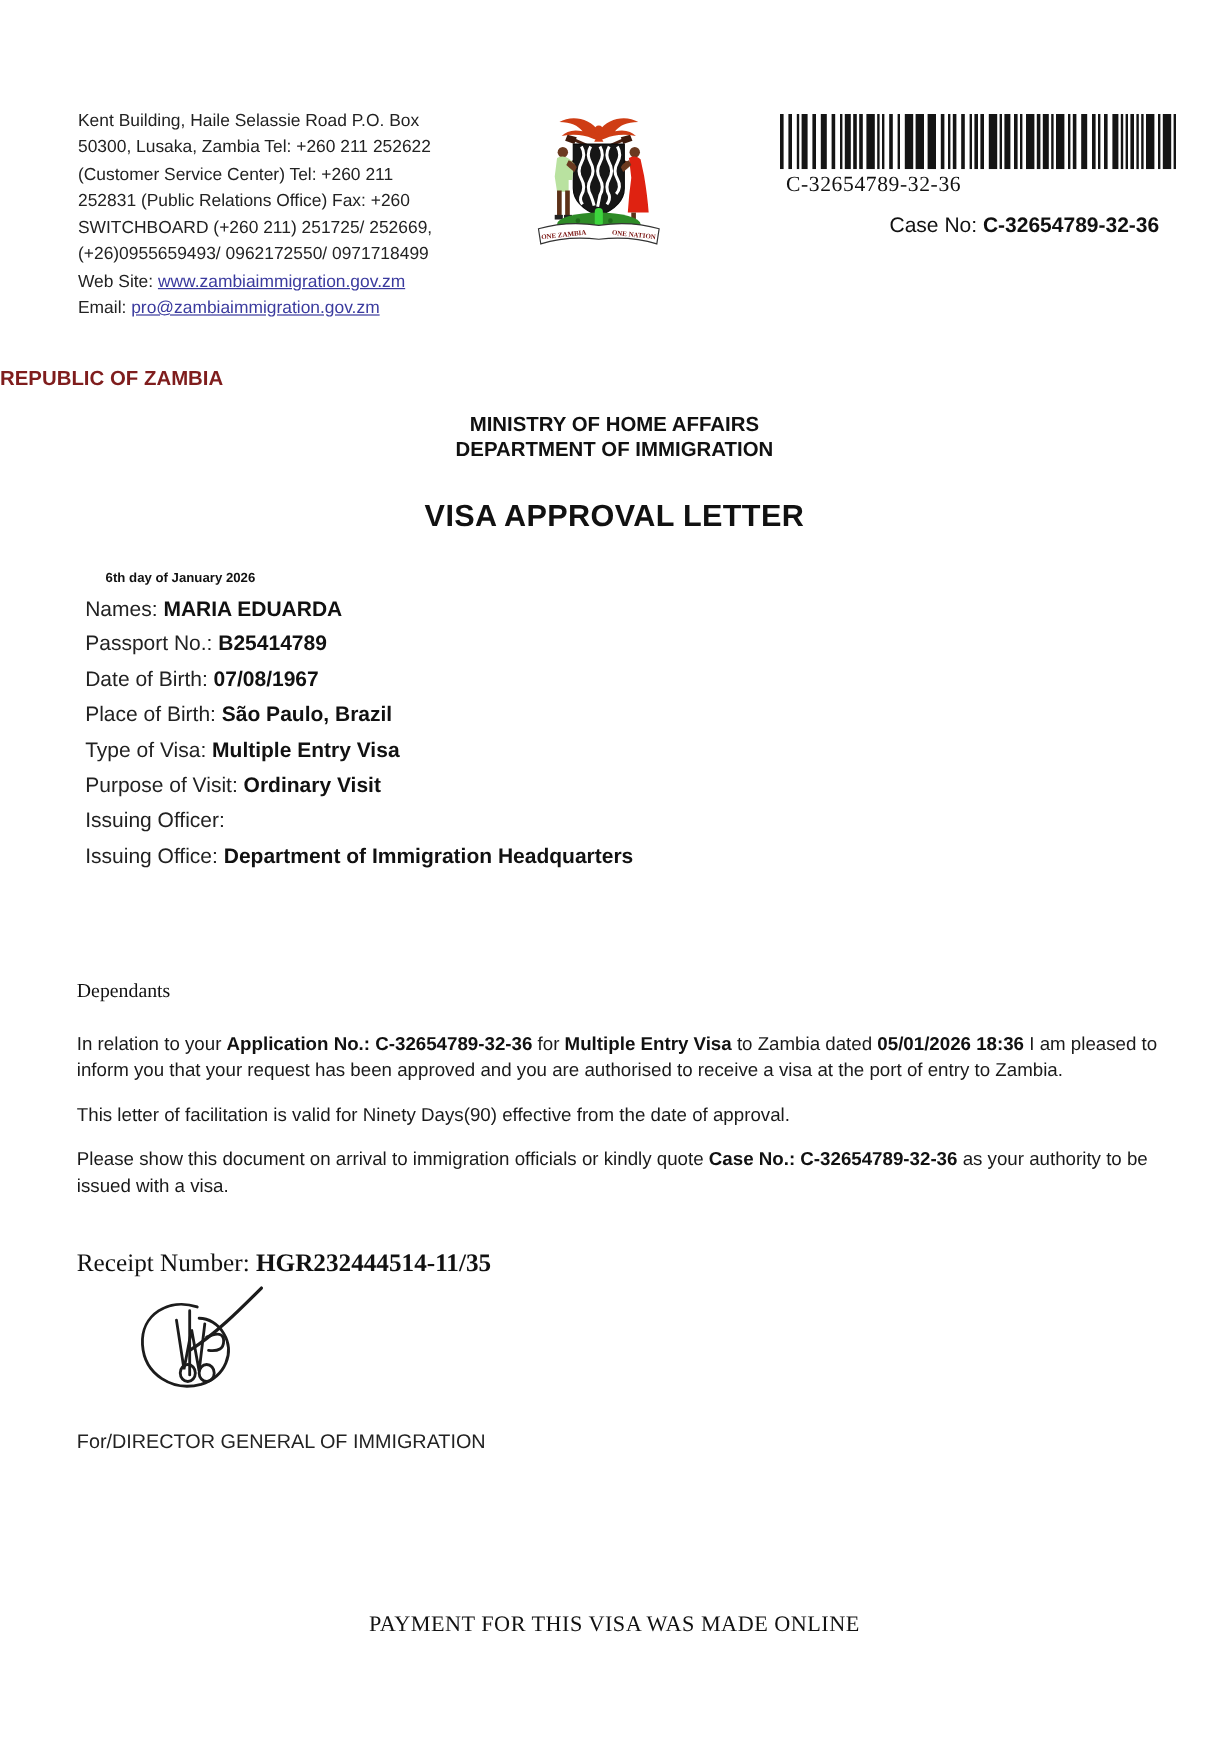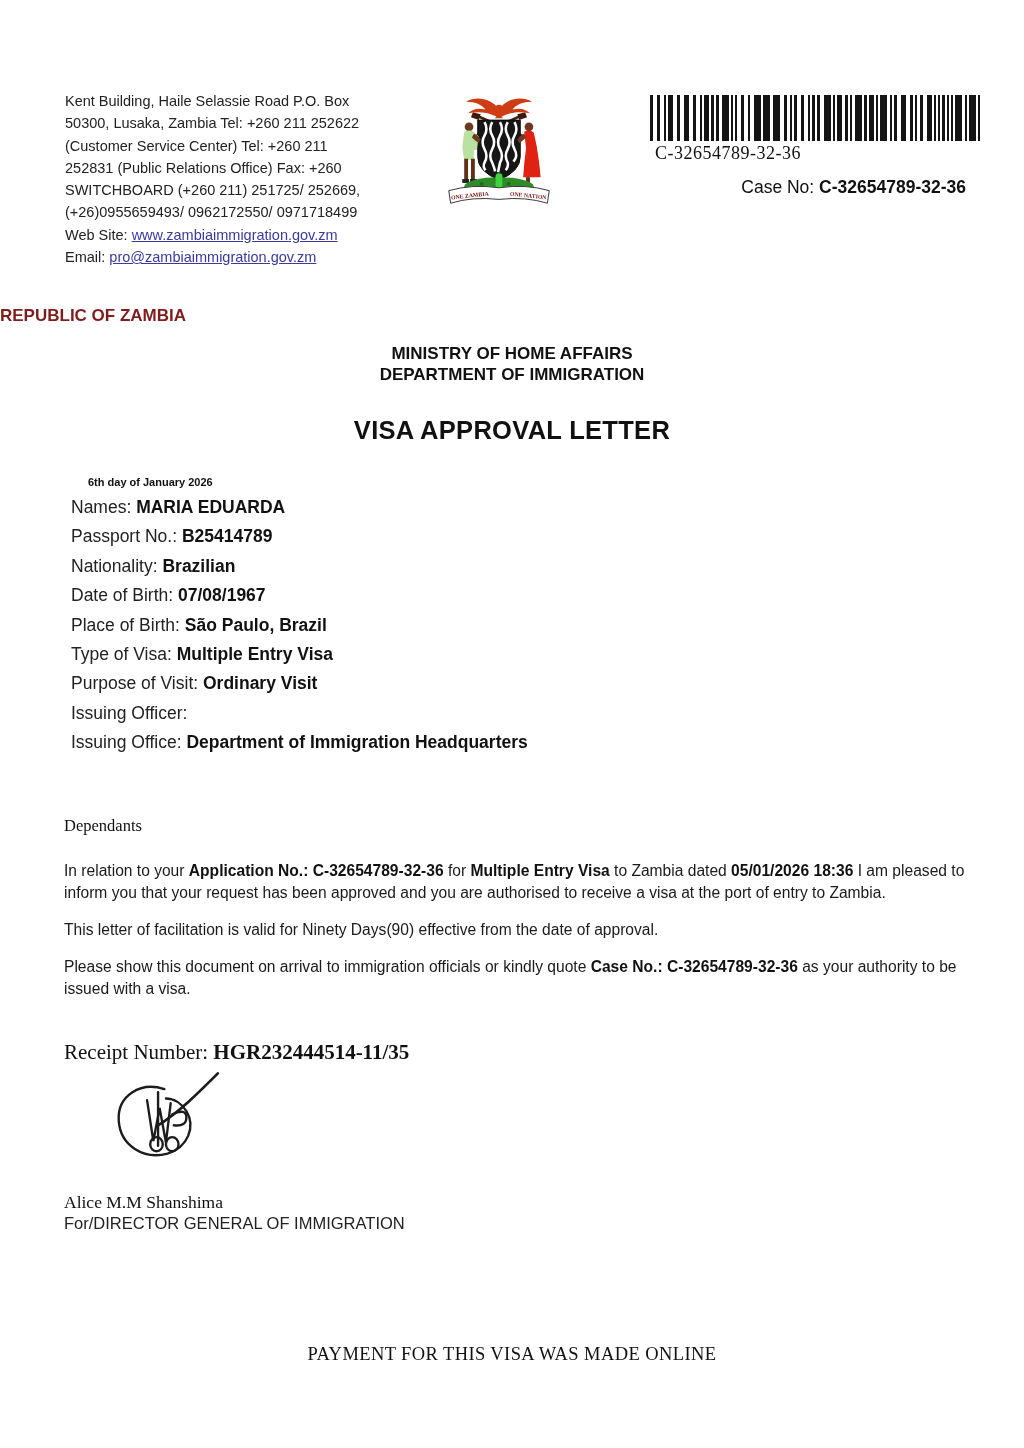--- a/index.html
+++ b/index.html
@@ -200,21 +200,20 @@
   <div>MINISTRY OF HOME AFFAIRS</div>
   <div>DEPARTMENT OF IMMIGRATION</div>
 </div>
 <div class="abs t-letter">VISA APPROVAL LETTER</div>
 
 <div class="abs date-line">6th day of January 2026</div>
 
 <div class="abs fields" id="fields">
     <div class="field-row"><span class="fl">Names: </span><span class="fv">MARIA EDUARDA</span></div>
     <div class="field-row"><span class="fl">Passport No.: </span><span class="fv">B25414789</span></div>
-    <div class="field-row"><span class="fl">Nationality: </span><span class="fv">Brazilian</span></div>
     <div class="field-row"><span class="fl">Date of Birth: </span><span class="fv">07/08/1967</span></div>
     <div class="field-row"><span class="fl">Place of Birth: </span><span class="fv">São Paulo, Brazil</span></div>
     <div class="field-row"><span class="fl">Type of Visa: </span><span class="fv">Multiple Entry Visa</span></div>
     <div class="field-row"><span class="fl">Purpose of Visit: </span><span class="fv">Ordinary Visit</span></div>
     <div class="field-row"><span class="fl">Issuing Officer: </span><span class="fv"></span></div>
     <div class="field-row"><span class="fl">Issuing Office: </span><span class="fv">Department of Immigration Headquarters</span></div>
   </div>
 
 <div class="abs dependants">Dependants</div>
 
@@ -236,17 +235,16 @@
       <path d="M70,30 L70,98"></path>
       <path d="M60,96 a8,9 0 1,0 16,0 a8,9 0 1,0 -16,0"></path>
       <path d="M80,96 a8,9 0 1,0 16,0 a8,9 0 1,0 -16,0"></path>
       <path d="M88,58 q18,-8 18,4 q0,12 -16,10"></path>
       <path d="M146,6 C122,30 96,56 70,72" stroke-width="3.4"></path>
     </g>
   </svg>
 </div>
 
 <div class="abs sign-block">
-  <div class="sign-name">Alice M.M Shanshima</div>
   <div class="sign-role">For/DIRECTOR GENERAL OF IMMIGRATION</div>
 </div>
 
 <div class="abs footer">PAYMENT FOR THIS VISA WAS MADE ONLINE</div>
 
 </body></html>

